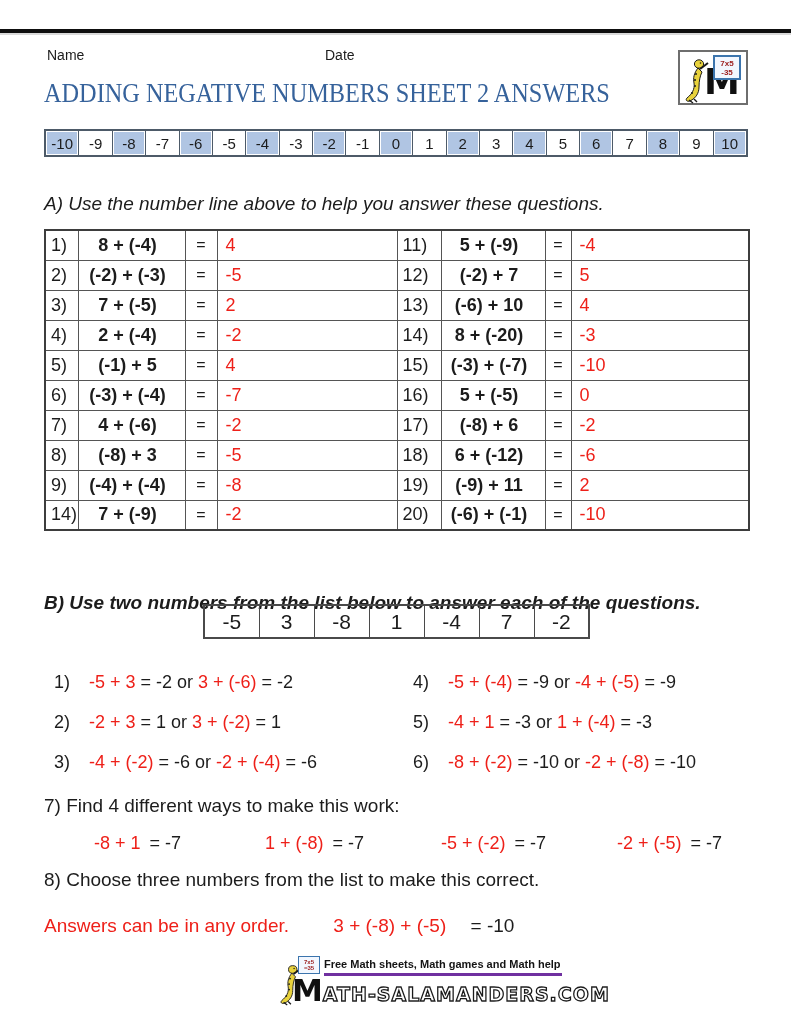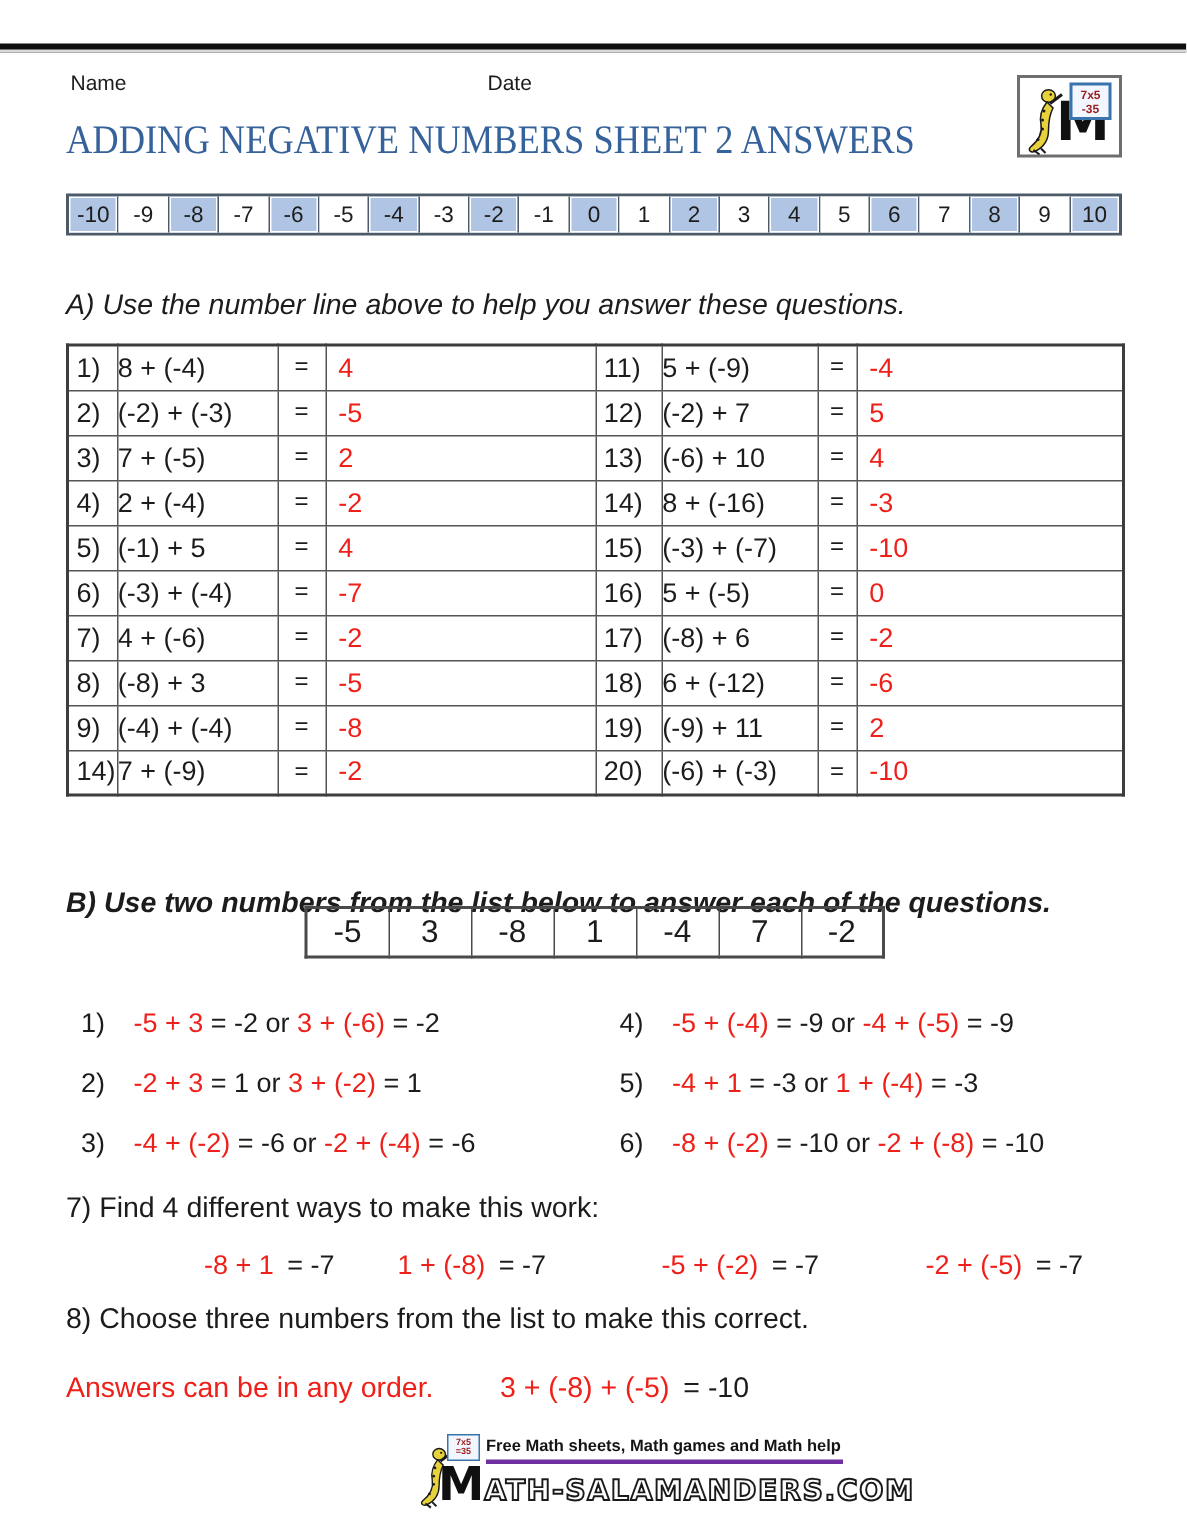--- a/index.html
+++ b/index.html
@@ -44,21 +44,21 @@
   .instr-a { top:193px; }
   .instr-b { top:592px;font-weight:bold; }
 
   
   .qtable { position:absolute; left:44px; top:229px; width:704px;
     border-collapse:collapse; table-layout:fixed; font-size:18px;
     border:2px solid var(--bdark); }
   .qtable td { border:1px solid var(--bmid); height:30px; padding:0;
     box-sizing:border-box; vertical-align:middle; overflow:hidden; white-space:nowrap; }
   .c-num  { text-align:left;  padding-left:5px  !important; }
-  .c-expr { text-align:left; padding-right:8px !important; }
+  .c-expr { text-align:center; padding-right:8px !important;font-weight:bold; }
   .c-eq   { text-align:center; font-size:16px; }
   .c-ans  { text-align:left; padding-left:8px !important; color:var(--red); }
 
   
   .blist { position:absolute; left:203px; top:604px; border-collapse:collapse;
     font-size:21px; border:2px solid #4a4a4a; }
   .blist td { width:55px; height:33px; border:1px solid #4a4a4a;
     text-align:center; vertical-align:middle; box-sizing:border-box; }
 
   
@@ -66,29 +66,29 @@
     display:grid; grid-template-columns:359px 1fr; grid-auto-rows:40px;
     font-size:18px; }
   .bq-item { display:flex; align-items:flex-start; white-space:nowrap; }
   .bq-item span { margin-right:5px; }
   .bq-num { display:inline-block; width:35px; margin-right:0 !important; }
   .red { color:var(--red); }
 
   .q7-prompt { position:absolute; left:44px; top:795px; font-size:19px; }
   .q7-answers { position:absolute; left:94px; top:833px; display:flex; font-size:18px; white-space:nowrap; }
   .q7-item { box-sizing:border-box; }
-  .q7-item:nth-child(1){ width:171px;text-align:center; }
+  .q7-item:nth-child(1){ width:171px; }
   .q7-item:nth-child(2){ width:176px; }
   .q7-item:nth-child(3){ width:176px; }
   .q7-item .red { margin-right:4px; }
 
   .q8-prompt { position:absolute; left:44px; top:869px; font-size:19px; }
   .q8-line { position:absolute; left:44px; top:915px; font-size:19px; white-space:nowrap; }
   .q8-note { display:inline-block; width:284px; color:var(--red); }
-  .q8-line .red { margin-right:4px; }
+  .q8-line .red { margin-right:19px; }
 
   
   .footer { position:absolute; left:278px; top:956px; width:300px; height:62px; }
   .f-board { position:absolute; left:20px; top:0; width:22px; height:18px;
     background:#f2f7ff; border:1.5px solid #3b74ad; box-sizing:border-box;
     display:flex; flex-direction:column; align-items:center; justify-content:center;
     font-size:6px; line-height:6px; font-weight:bold; color:#9b1b1b; }
   .f-tagline { position:absolute; left:46px; top:2px; font-size:11px; font-weight:bold; color:#141414; white-space:nowrap; }
   .f-rule { position:absolute; left:46px; top:17px; width:238px; height:3px; background:var(--purple); }
   .f-word { position:absolute; left:14px; top:17px; display:flex; align-items:baseline; white-space:nowrap; }
@@ -197,21 +197,21 @@
         <td class="c-expr">(-6) + 10</td>
         <td class="c-eq">=</td>
         <td class="c-ans">4</td>
       </tr>
       <tr>
         <td class="c-num">4)</td>
         <td class="c-expr">2 + (-4)</td>
         <td class="c-eq">=</td>
         <td class="c-ans">-2</td>
         <td class="c-num">14)</td>
-        <td class="c-expr">8 + (-16)</td>
+        <td class="c-expr">8 + (-20)</td>
         <td class="c-eq">=</td>
         <td class="c-ans">-3</td>
       </tr>
       <tr>
         <td class="c-num">5)</td>
         <td class="c-expr">(-1) + 5</td>
         <td class="c-eq">=</td>
         <td class="c-ans">4</td>
         <td class="c-num">15)</td>
         <td class="c-expr">(-3) + (-7)</td>
@@ -257,21 +257,21 @@
         <td class="c-expr">(-9) + 11</td>
         <td class="c-eq">=</td>
         <td class="c-ans">2</td>
       </tr>
       <tr>
         <td class="c-num">14)</td>
         <td class="c-expr">7 + (-9)</td>
         <td class="c-eq">=</td>
         <td class="c-ans">-2</td>
         <td class="c-num">20)</td>
-        <td class="c-expr">(-6) + (-3)</td>
+        <td class="c-expr">(-6) + (-1)</td>
         <td class="c-eq">=</td>
         <td class="c-ans">-10</td>
       </tr>
     </tbody>
   </table>
 
   <div class="instruction instr-b">B) Use two numbers from the list below to answer each of the questions.</div>
 
   <table class="blist">
     <tbody>

